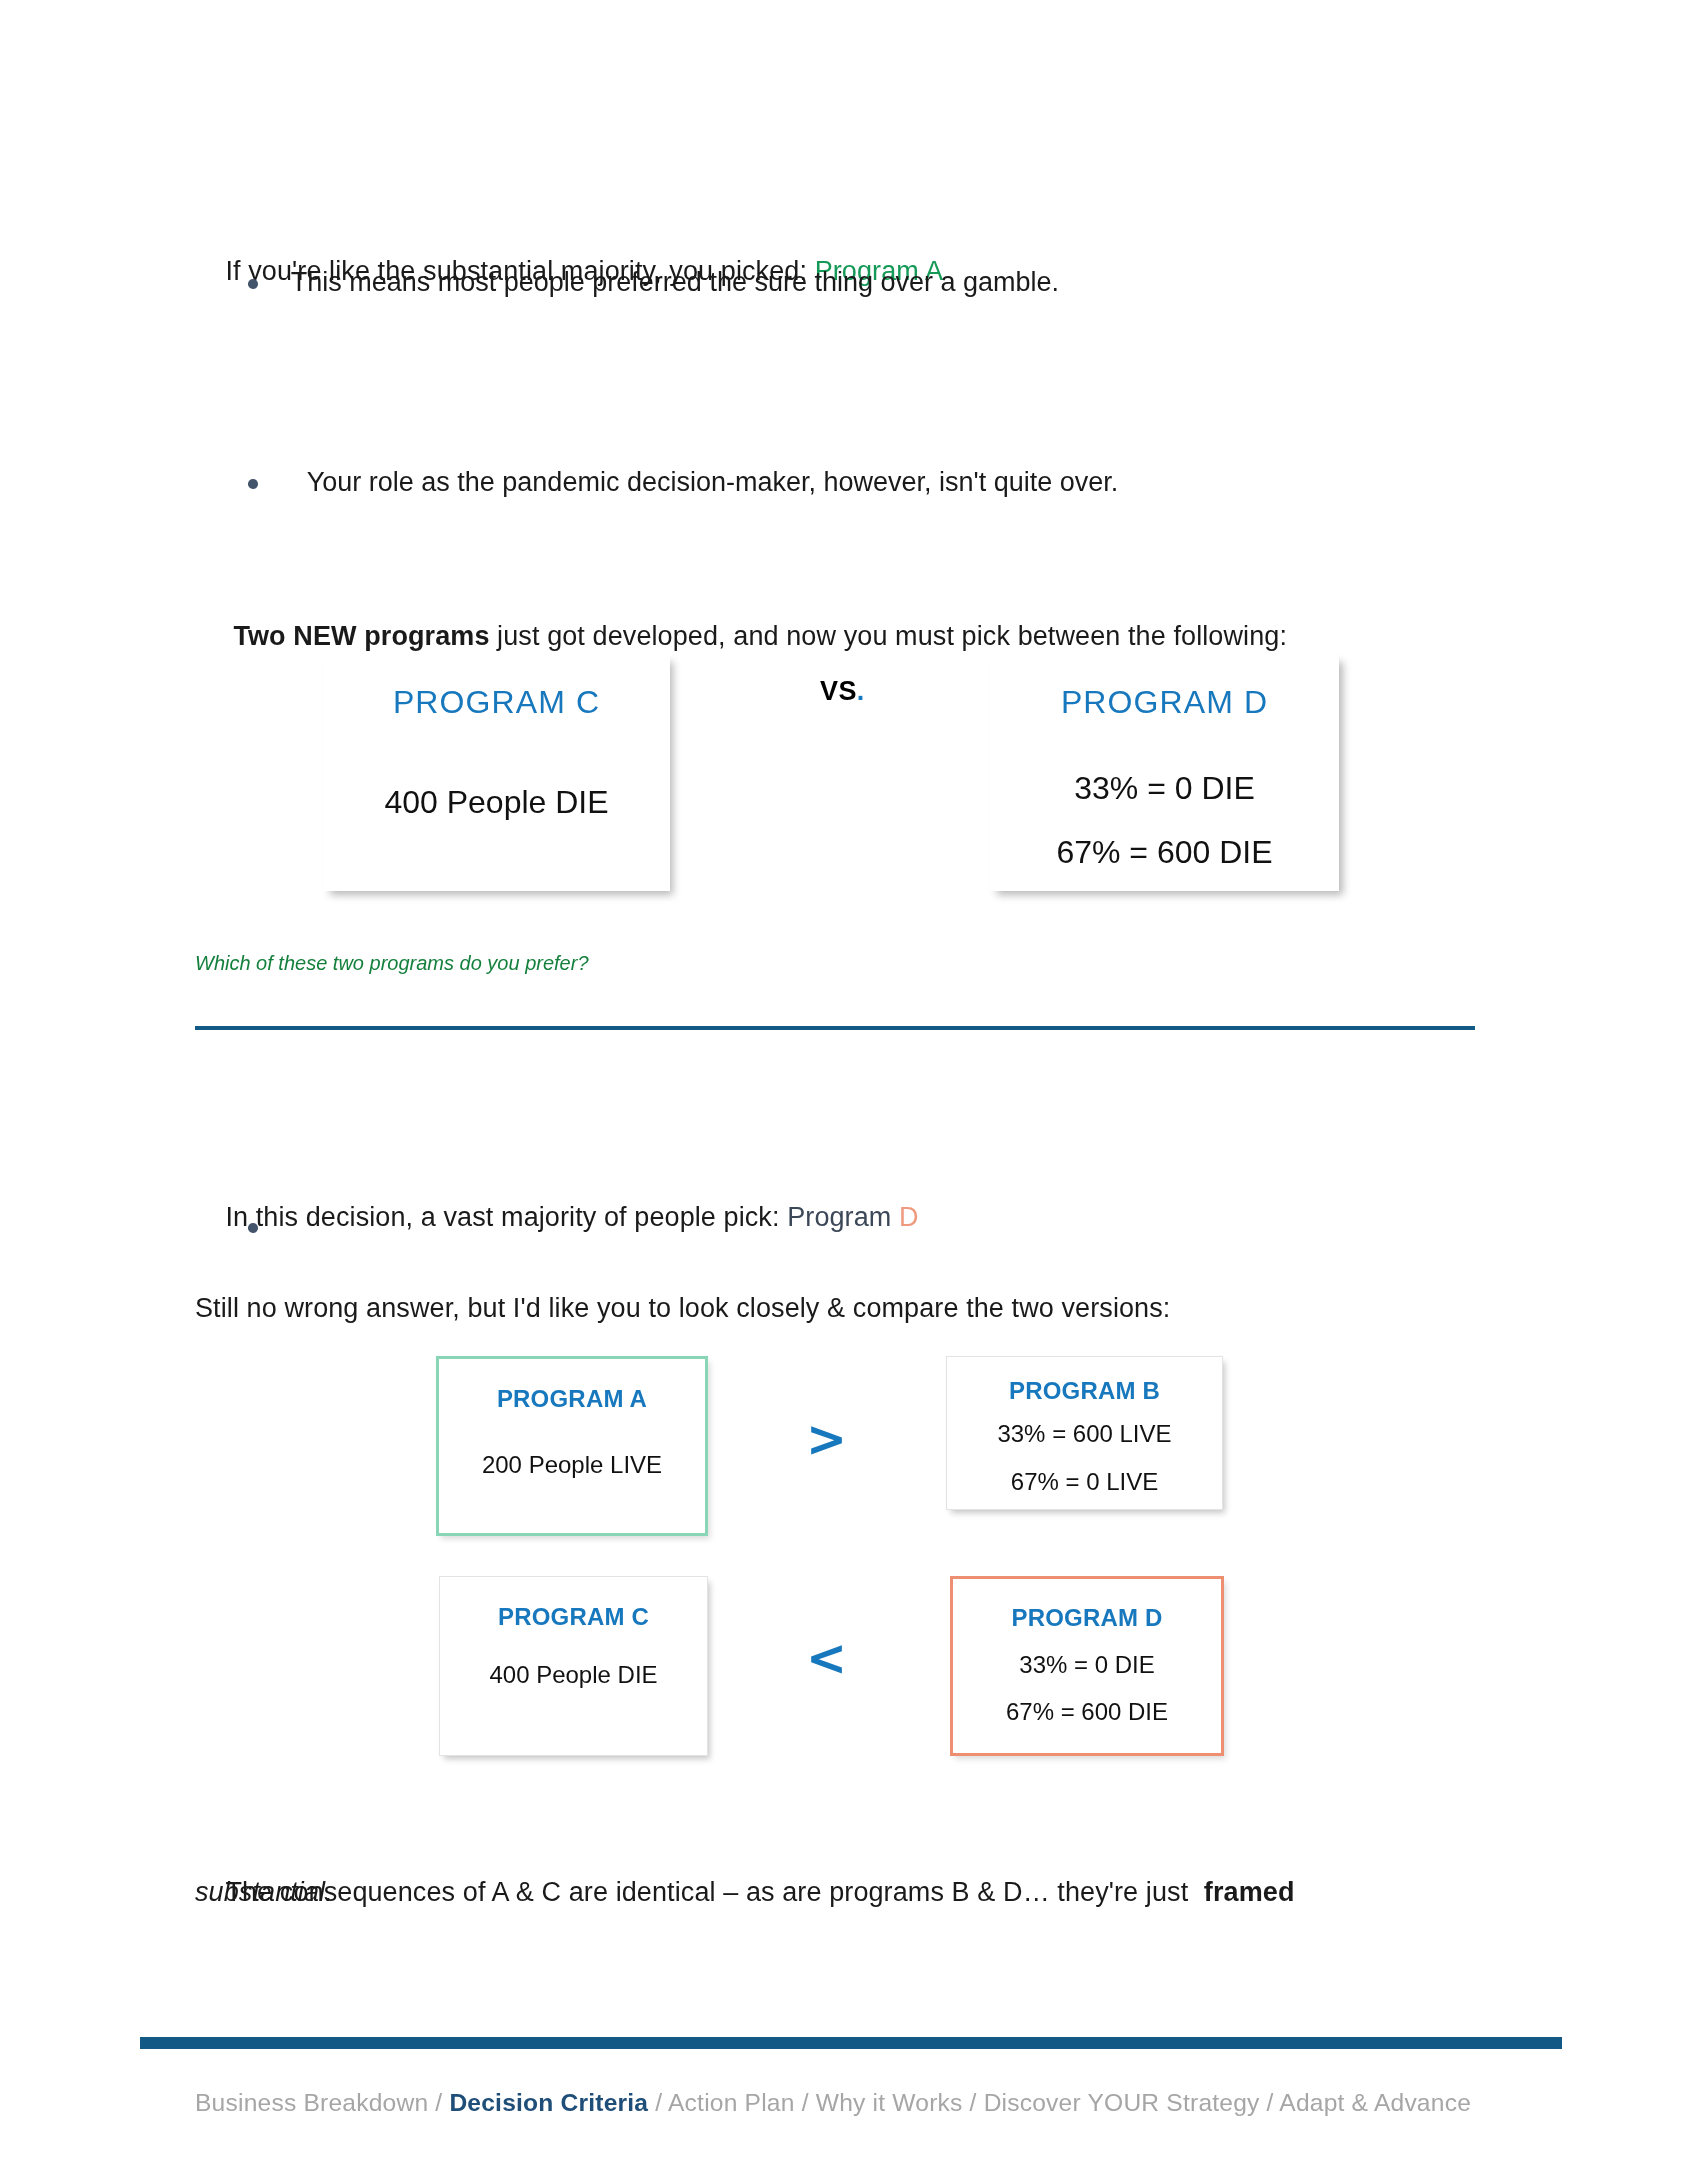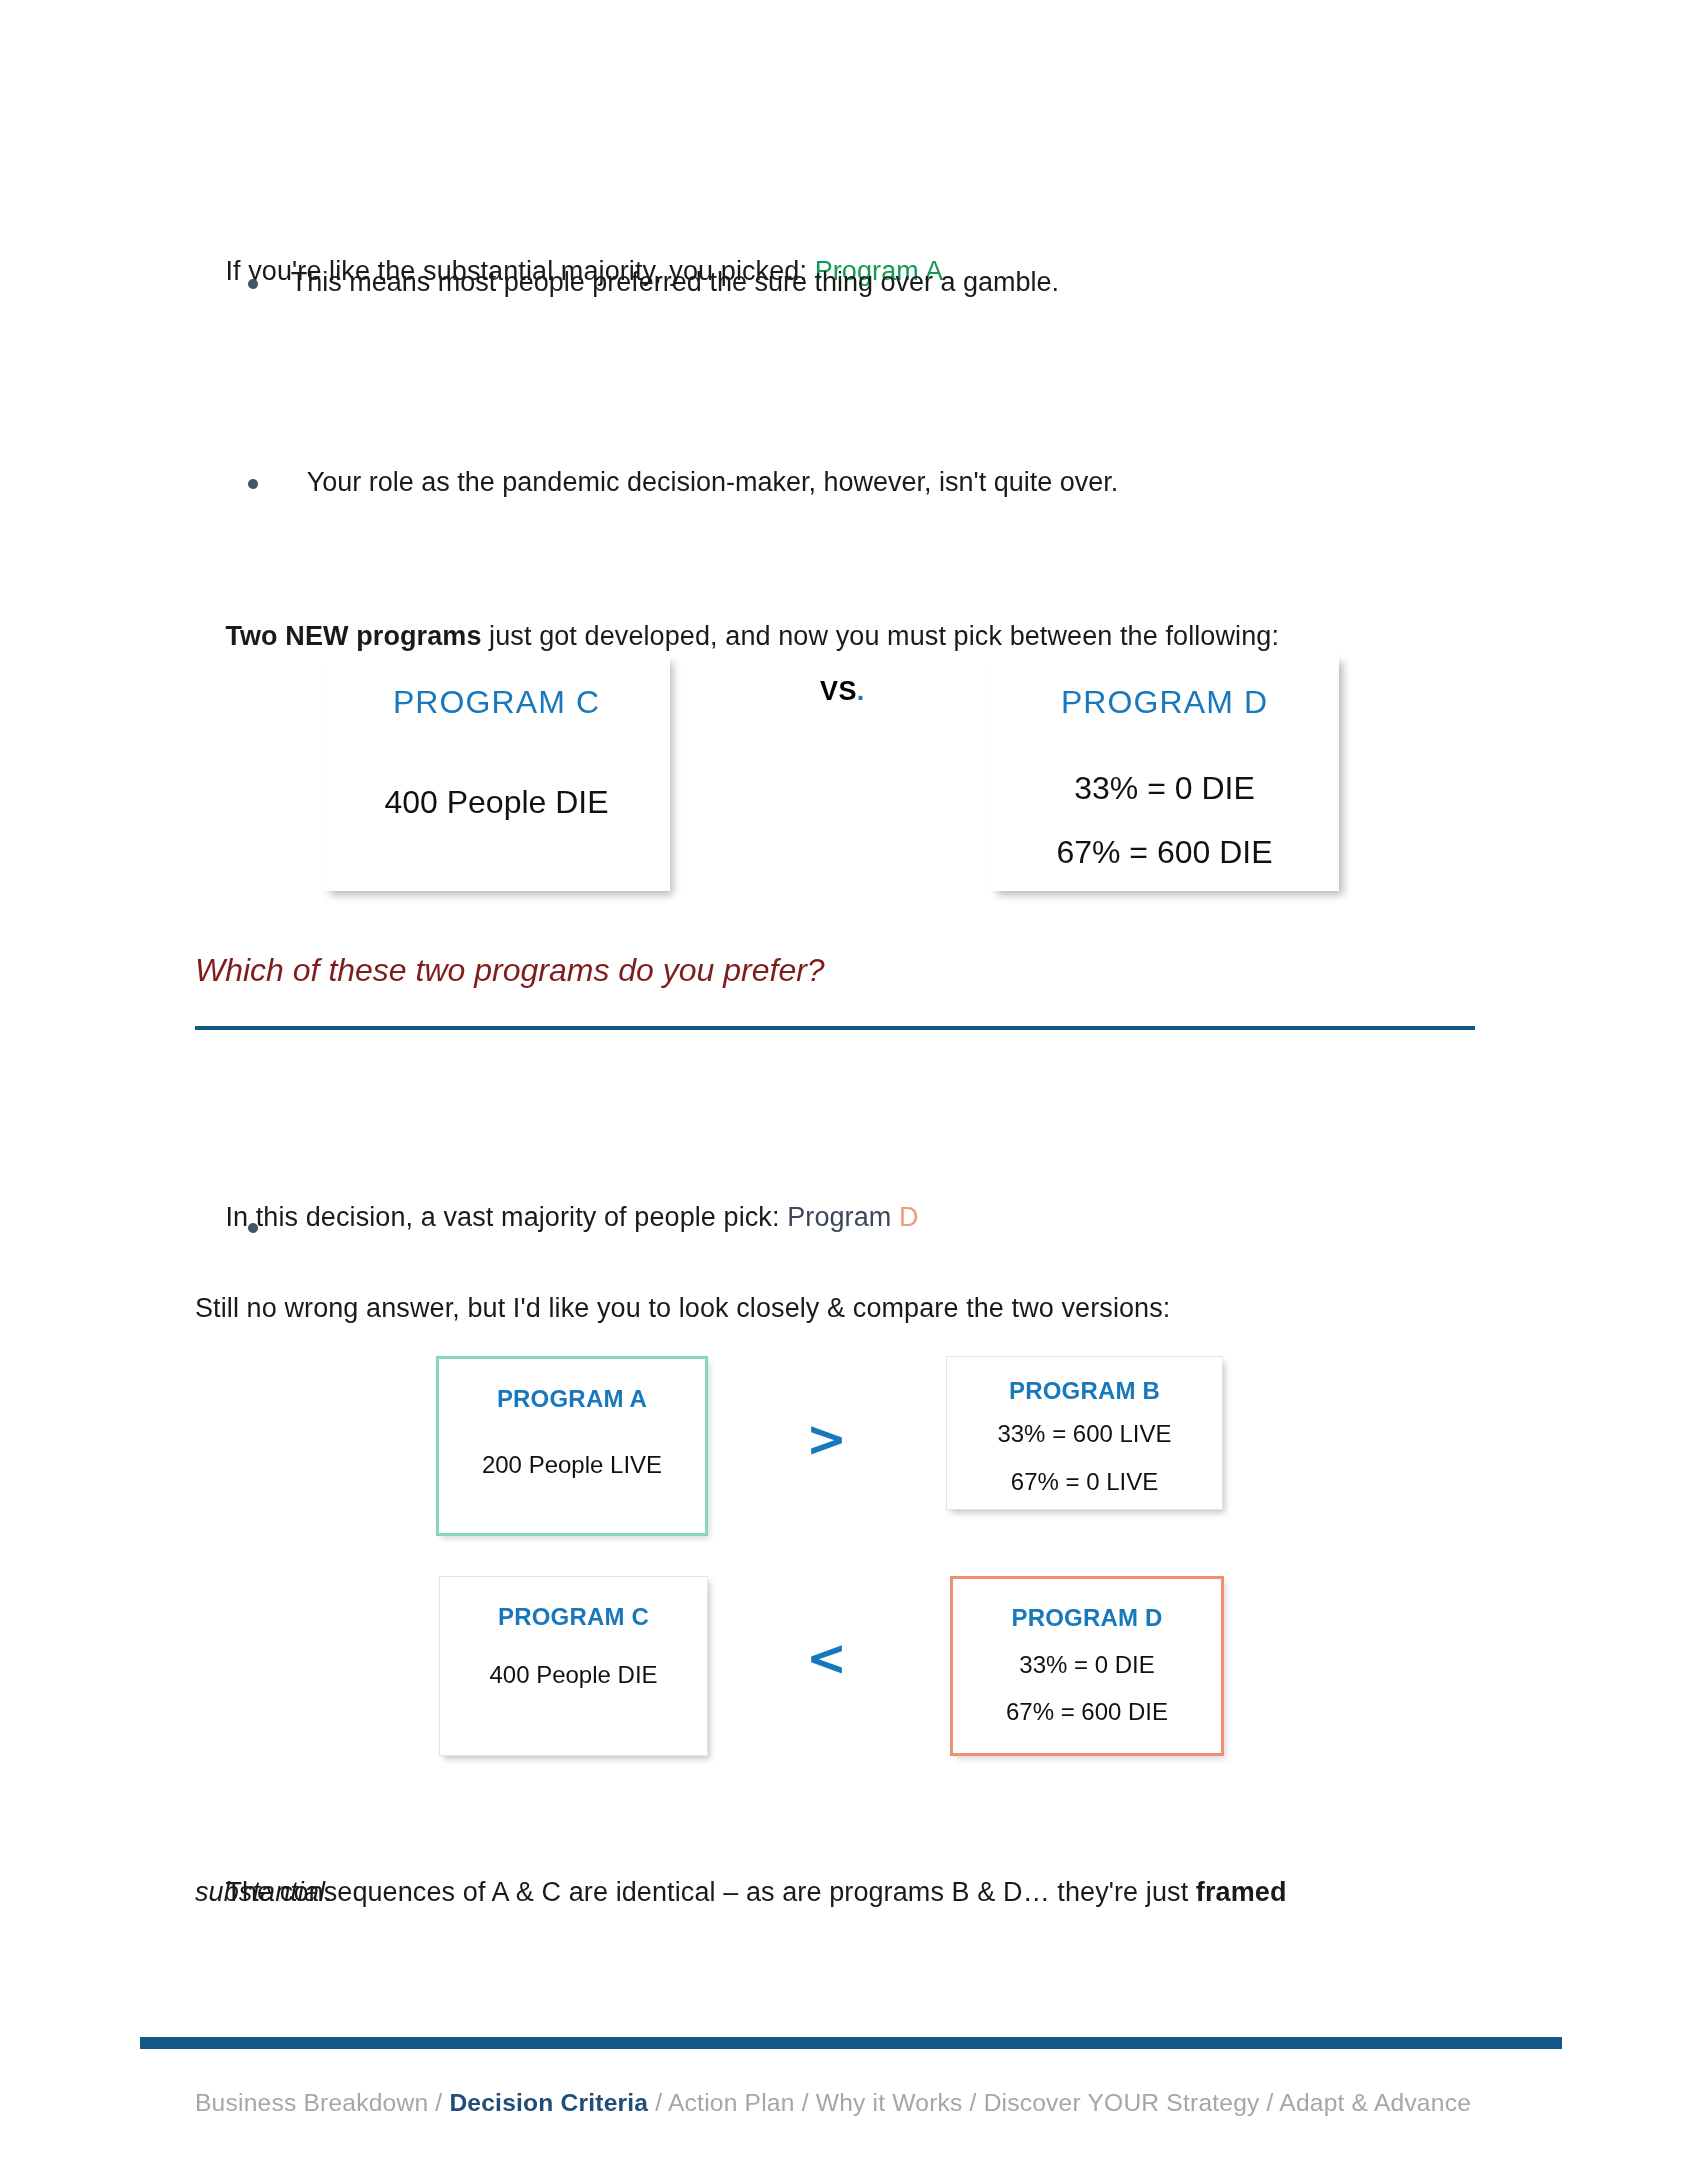--- a/index.html
+++ b/index.html
@@ -26,21 +26,21 @@
 
   
   .para {
     position: absolute;
     font-size: 27px;
     line-height: 58px;
     color: #1a1a1a;
     letter-spacing: 0.1px;
     white-space: pre-wrap;
   }
-  .para b { font-weight: bold; }
+  .para b { font-weight: bold; margin-left: 8px; }
 
   .bullet-row {
     position: absolute;
     display: flex;
     align-items: flex-start;
   }
   .bullet-dot {
     width: 9.7px;
     height: 9.7px;
     border-radius: 50%;
@@ -55,23 +55,23 @@
     color: #1a1a1a;
   }
   .bullet-text b { font-weight: bold; }
 
   .prog-a-accent { color: #159957; }
   .prog-word-muted { color: #3c4858; }
   .prog-d-accent { color: #ef9a7f; }
 
   .italic-q {
     position: absolute;
-    font-size: 32px;
+    font-size: 20px;
     font-style: italic;
-    color: #7f1d1d;
+    color: #15803d;
   }
 
   .divider {
     position: absolute;
     background: #125a85;
     height: 3.5px;
   }
 
   
   .vs-card {

